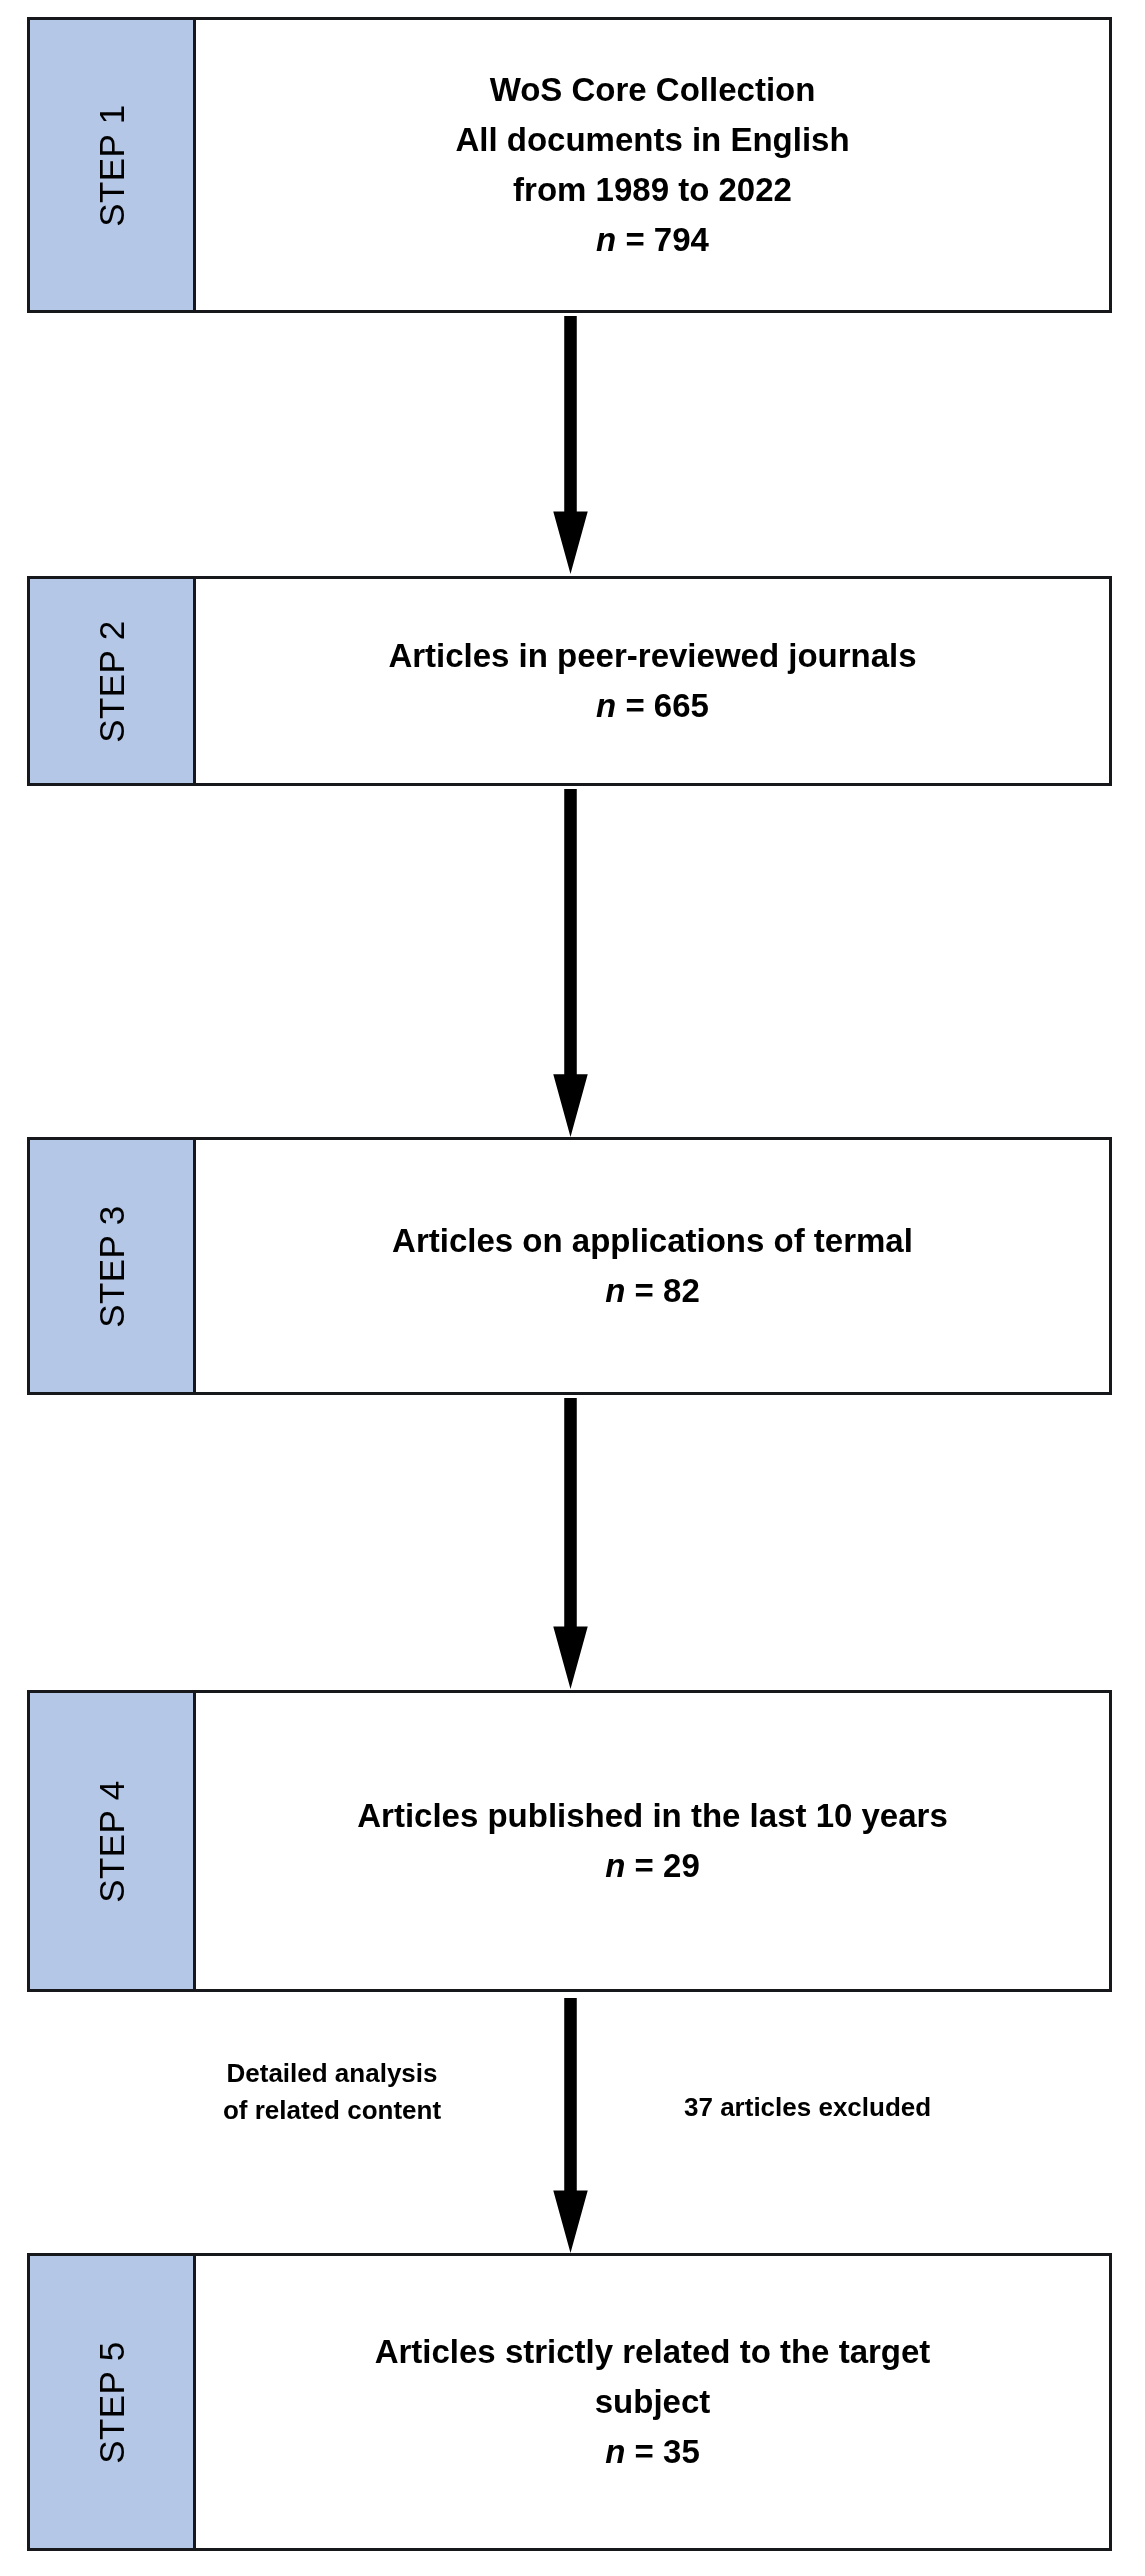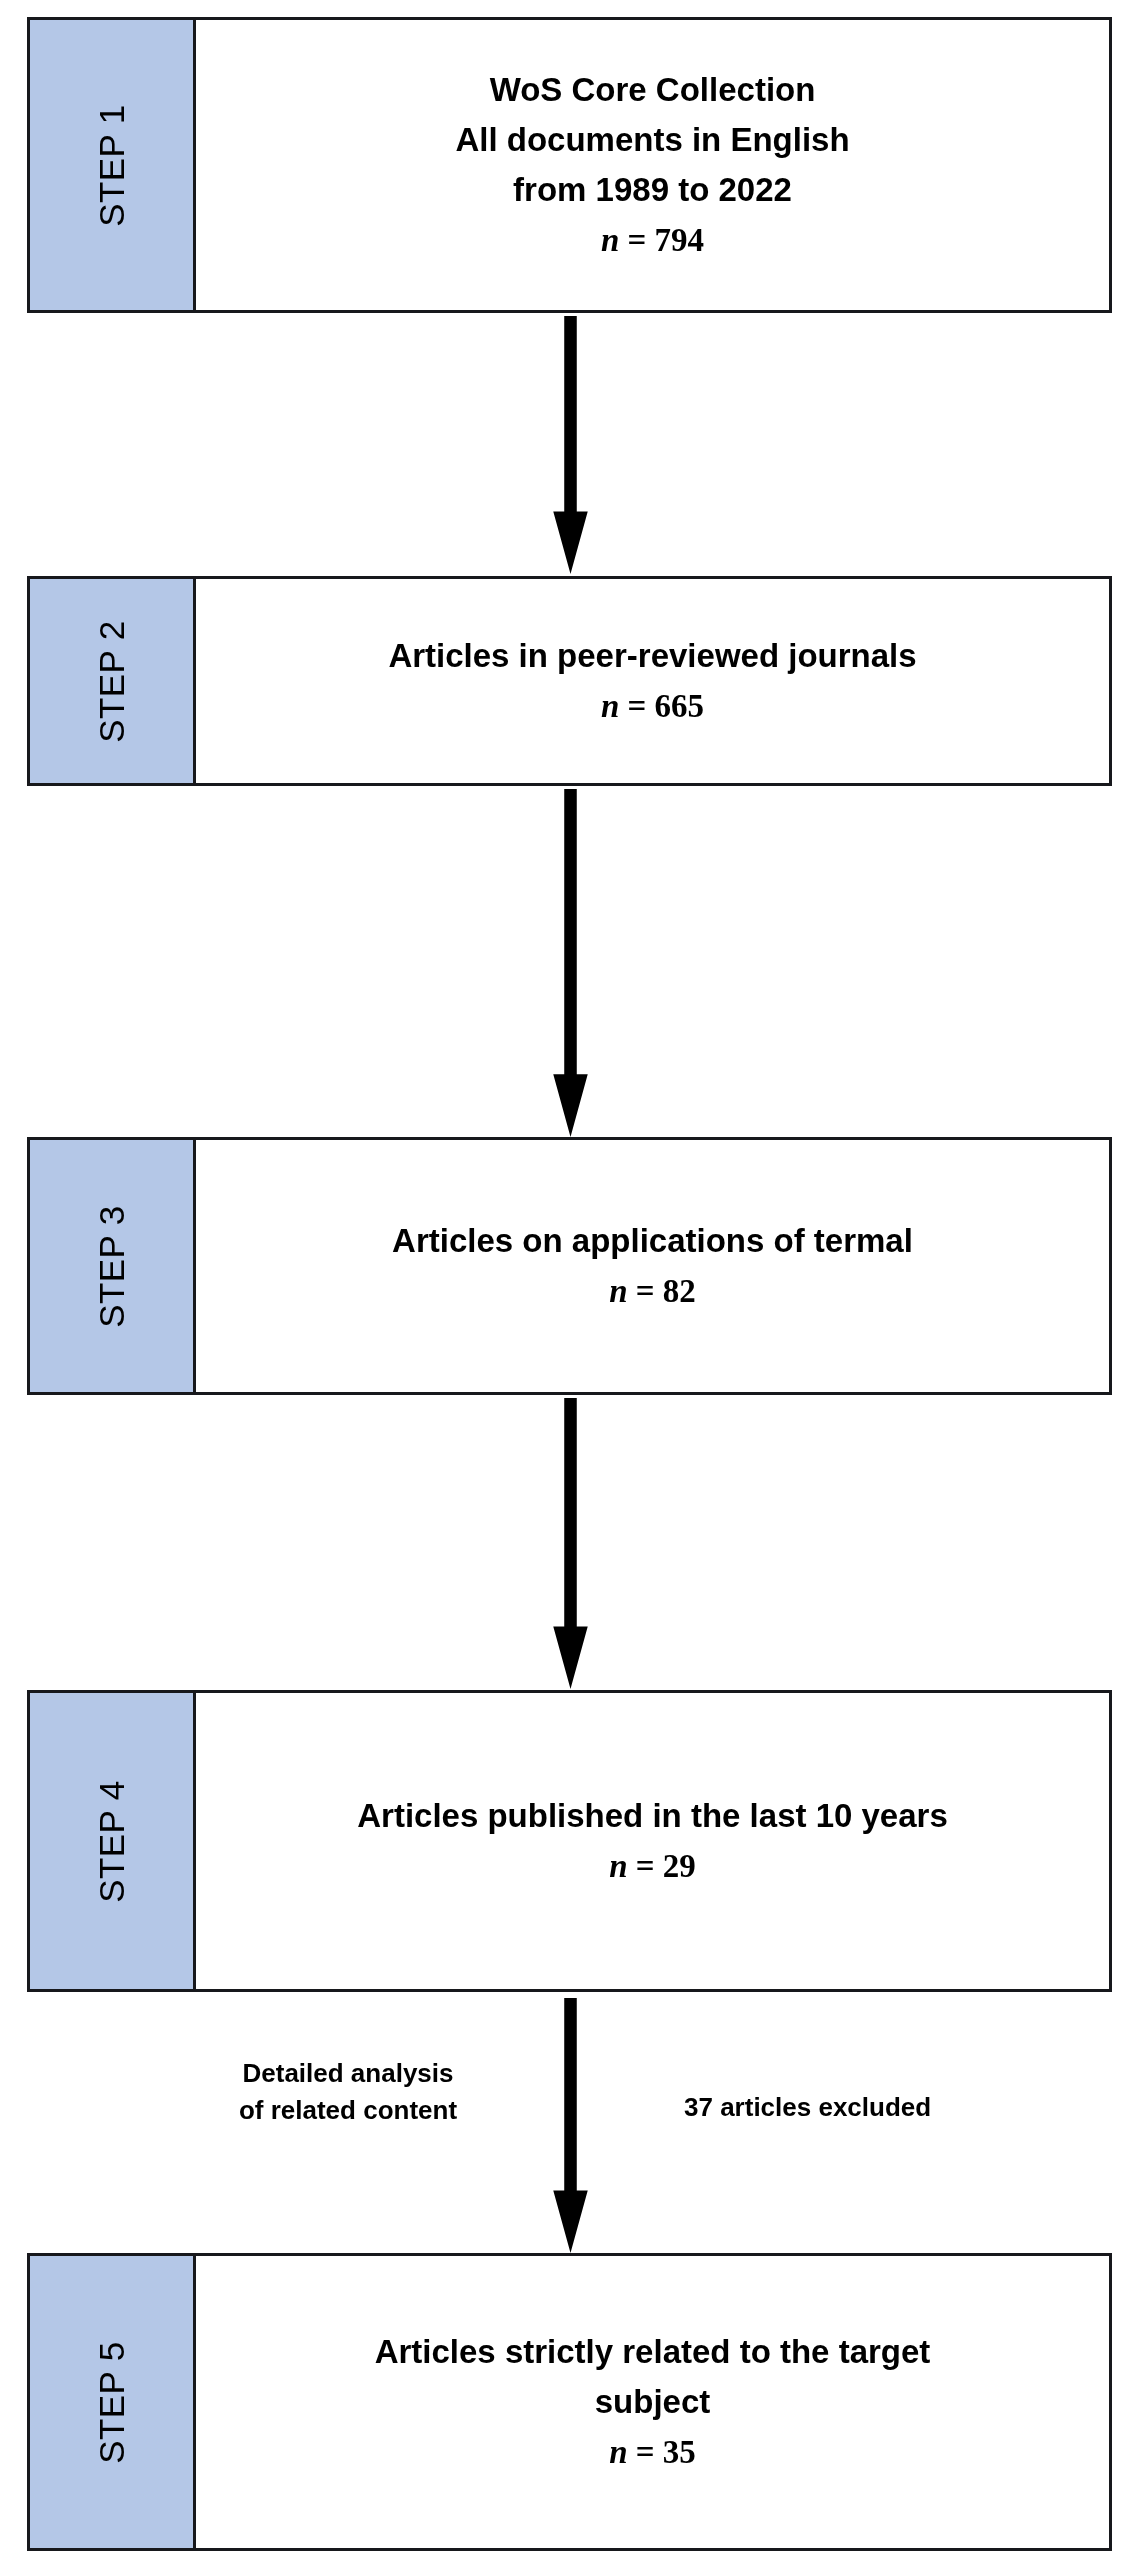--- a/index.html
+++ b/index.html
@@ -75,21 +75,20 @@
     font-size: 33px;
     font-weight: bold;
     line-height: 1.52;
     text-align: center;
     white-space: nowrap;
     color: #000000;
   }
 
   .step-line.count {
     font-weight: bold;
-    font-family: Liberation Serif, serif;
   }
   .step-line.count .ital {
     font-style: italic;
     font-weight: bold;
   }
 
   
   .arrow {
     position: absolute;
     width: 47px;
@@ -177,21 +176,21 @@
       <div class="step-line count"><span class="ital">n</span><span> = </span><span>29</span></div>
     </div>
   </div>
 
   <div class="arrow" style="left:547px; top:1998px; height:255px;">
     <svg viewBox="0 0 60 326" preserveAspectRatio="none" aria-hidden="true">
       <polygon points="22,0 38,0 38,246 52,246 30,326 8,246 22,246" fill="#000000"></polygon>
     </svg>
   </div>
 
-  <div class="annotation left-note" style="left:168px; top:2055px; width:360px;">
+  <div class="annotation left-note" style="left:152px; top:2055px; width:360px;">
     <div>Detailed analysis</div>
     <div>of related content</div>
   </div>
 
   <div class="annotation" style="left:684px; top:2089px;">
     <span>37 articles excluded</span>
   </div>
 
   <div class="step-row" style="top:2253px; height:298px;">
     <div class="step-tab">

